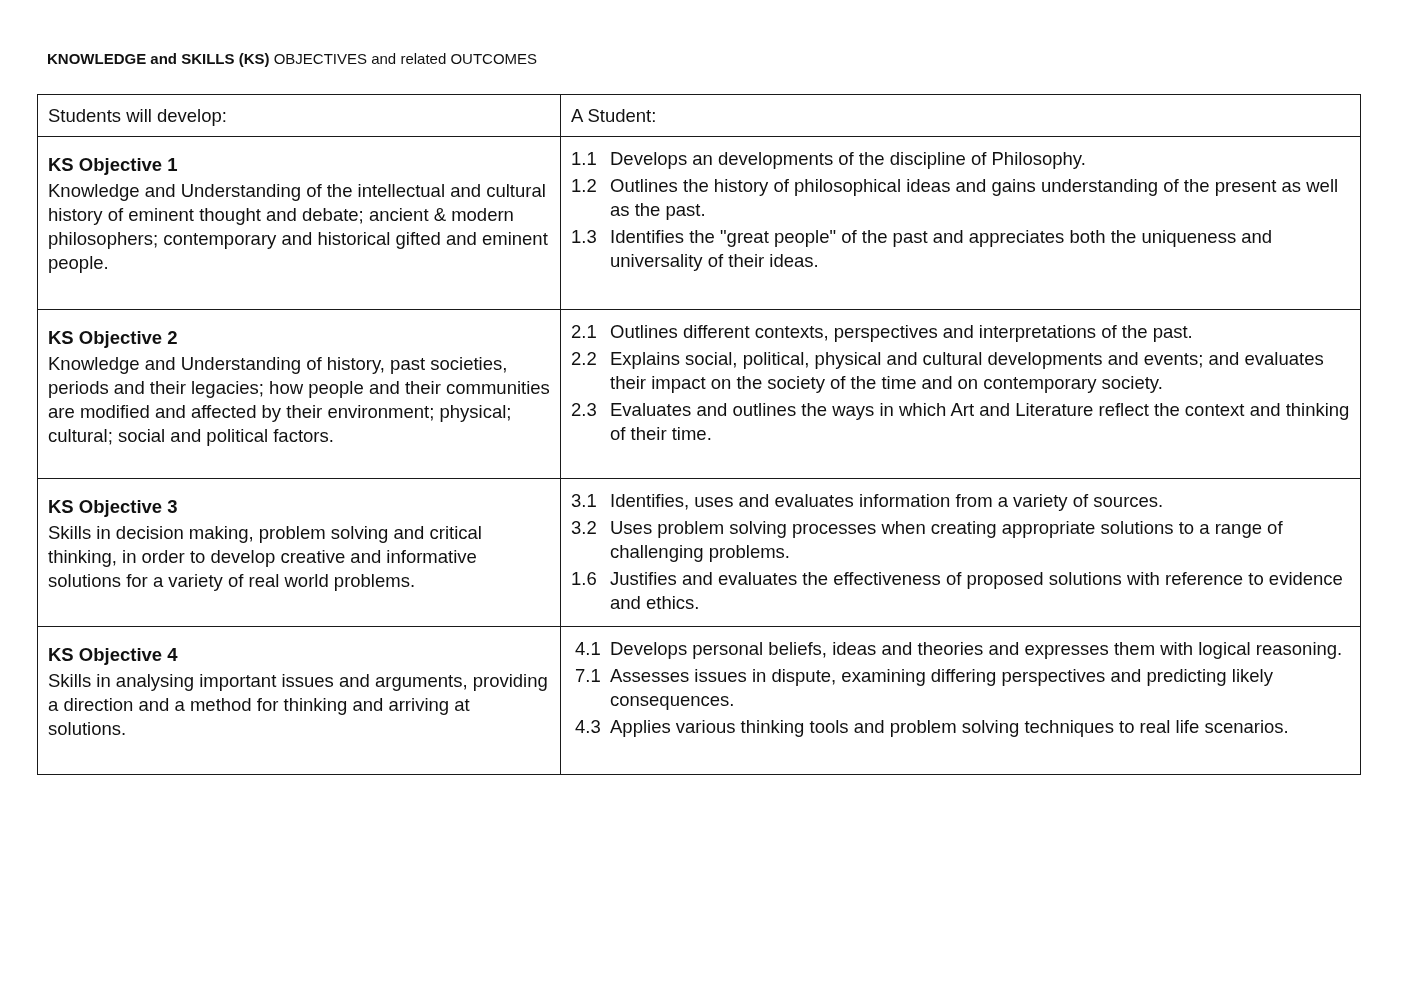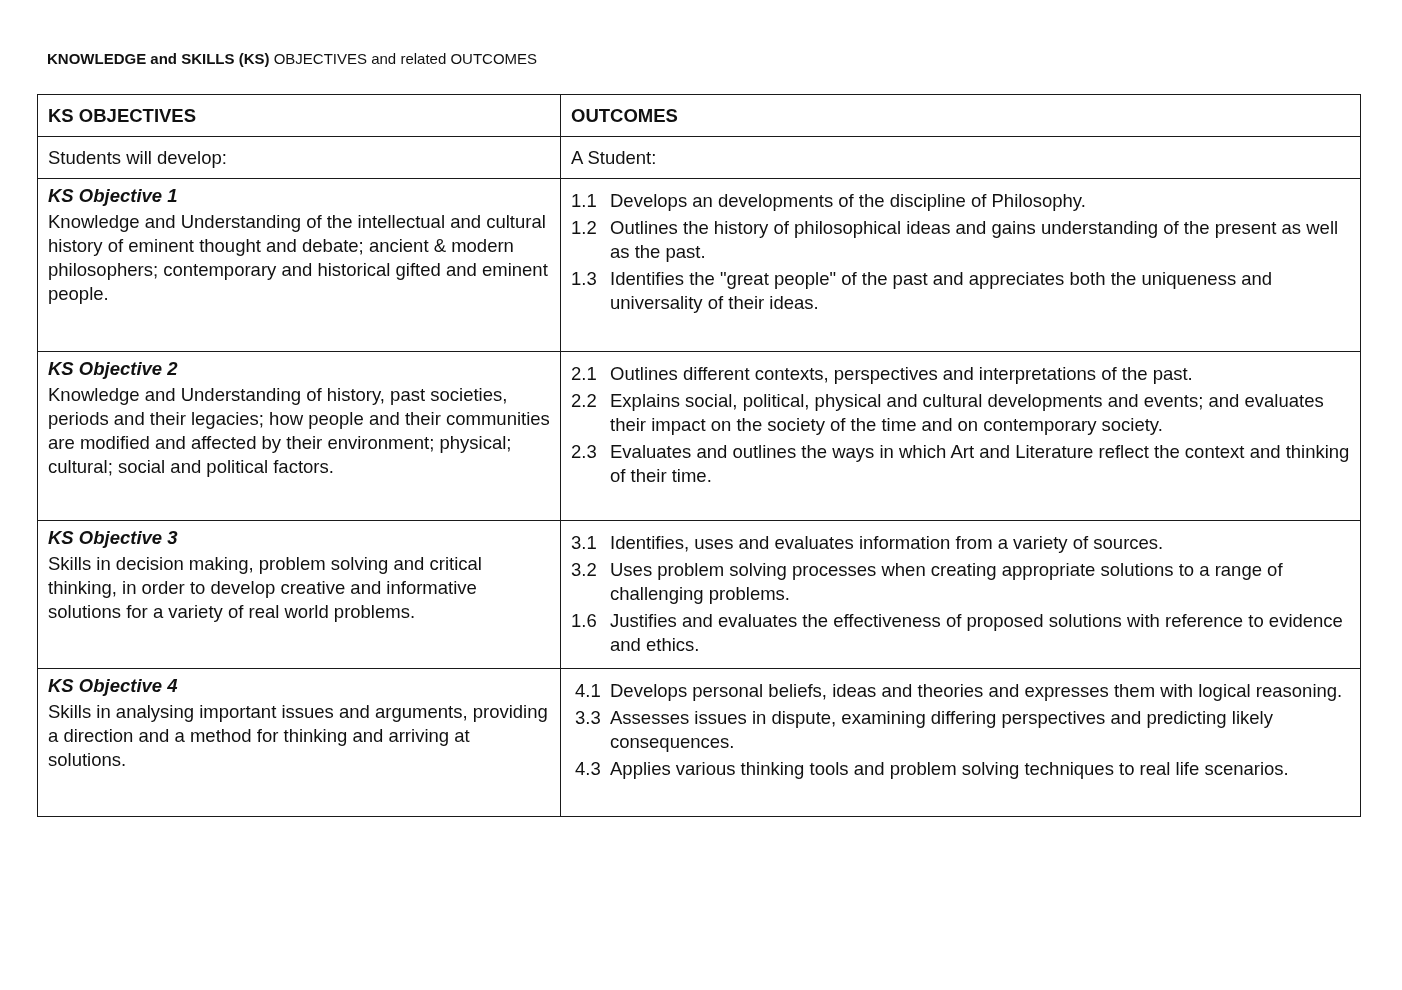--- a/index.html
+++ b/index.html
@@ -52,23 +52,22 @@
       height: 41px;
       vertical-align: middle;
     }
     tr.r1 td { height: 172px; }
     tr.r2 td { height: 168px; }
     tr.r3 td { height: 147px; }
     tr.r4 td { height: 147px; }
 
     .obj-title {
       font-weight: bold;
-      margin-top: 5px;
+      margin-top: 16px;
       line-height: 24px;
-      font-style: italic;
     }
     .obj-desc {
       margin-top: 2px;
       line-height: 24px;
     }
     .outcomes {
       margin-top: 10px;
     }
     .outcome {
       display: flex;
@@ -91,24 +90,20 @@
 <div class="doc-title">
   <b>KNOWLEDGE and SKILLS (KS)</b><span> OBJECTIVES and related OUTCOMES</span>
 </div>
 
 <table class="ks-table">
   <colgroup>
       <col class="c1">
       <col class="c2">
     </colgroup>
   <tbody>
-    <tr class="hdr">
-      <td>KS OBJECTIVES</td>
-      <td>OUTCOMES</td>
-    </tr>
     <tr class="sub">
       <td>Students will develop:</td>
       <td>A Student:</td>
     </tr>
 
     <tr class="r1">
       <td>
         <div class="obj-title">KS Objective 1</div>
         <div class="obj-desc">Knowledge and Understanding of the intellectual and cultural history of eminent thought and debate; ancient &amp; modern philosophers; contemporary and historical gifted and eminent people.</div>
       </td>
@@ -181,21 +176,21 @@
         <div class="obj-title">KS Objective 4</div>
         <div class="obj-desc">Skills in analysing important issues and arguments, providing a direction and a method for thinking and arriving at solutions.</div>
       </td>
       <td>
         <div class="outcomes">
           <div class="outcome">
             <span class="num">4.1</span>
             <span class="txt">Develops personal beliefs, ideas and theories and expresses them with logical reasoning.</span>
           </div>
           <div class="outcome">
-            <span class="num">3.3</span>
+            <span class="num">7.1</span>
             <span class="txt">Assesses issues in dispute, examining differing perspectives and predicting likely consequences.</span>
           </div>
           <div class="outcome">
             <span class="num">4.3</span>
             <span class="txt">Applies various thinking tools and problem solving techniques to real life scenarios.</span>
           </div>
         </div>
       </td>
     </tr>
   </tbody>

